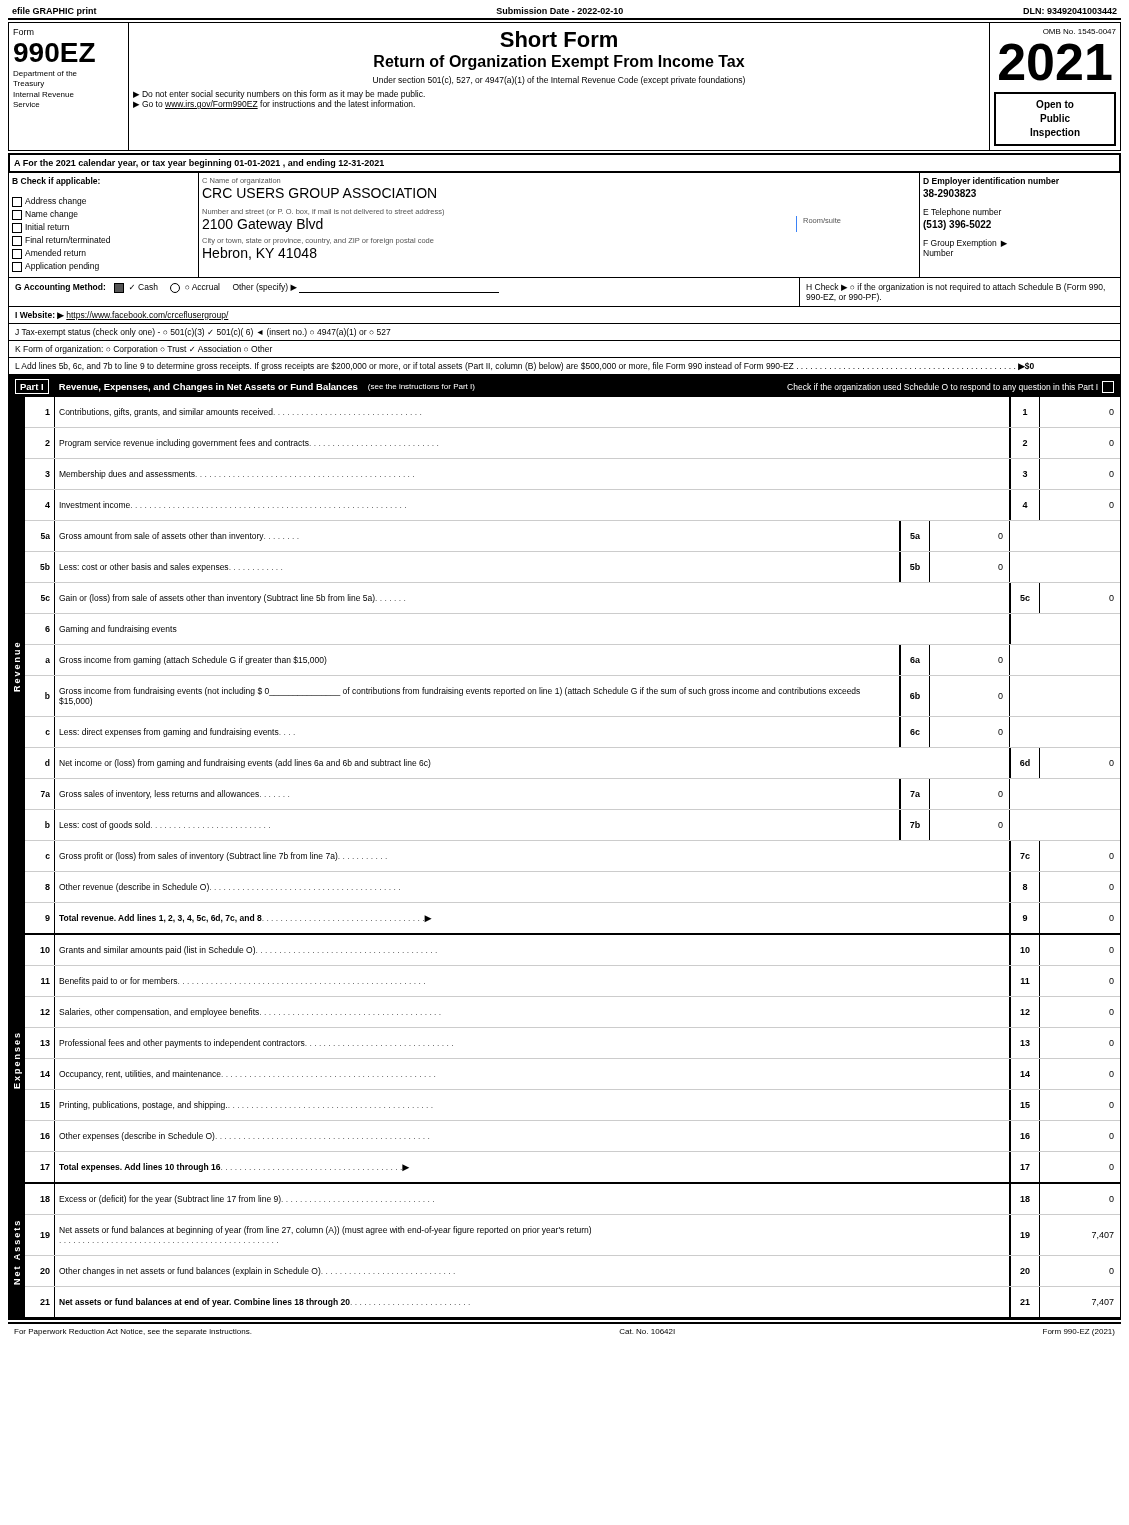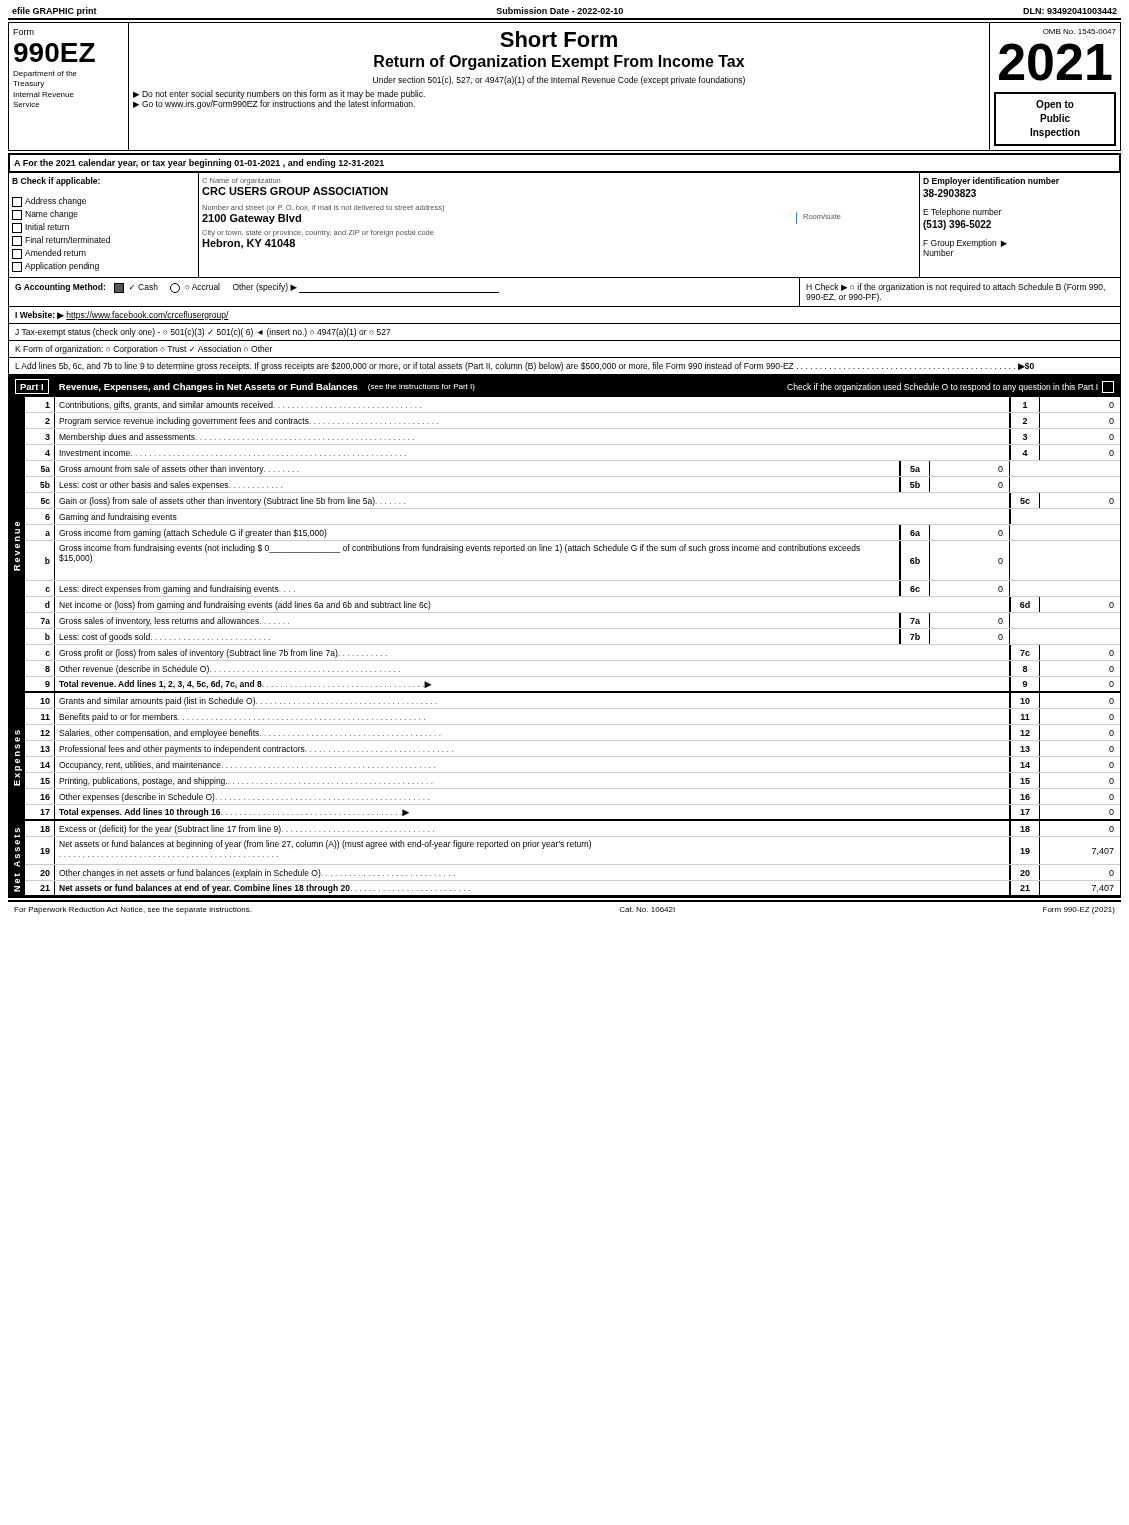--- a/index.html
+++ b/index.html
@@ -37,29 +37,29 @@
     .row-b { display: flex; border-bottom: 1px solid #000; }
     .row-b-left { width: 190px; border-right: 1px solid #000; padding: 3px; font-size: 8.5px; }
     .row-b-middle { flex: 1; border-right: 1px solid #000; padding: 3px; }
     .row-b-right { width: 200px; padding: 3px; font-size: 8.5px; }
     
     .check-label { display: flex; align-items: flex-start; margin: 2px 0; font-size: 8.5px; }
     .check-box { width: 10px; height: 10px; border: 1px solid #000; display: inline-block; margin-right: 3px; flex-shrink: 0; margin-top: 1px; }
     .check-box-filled { background: #555; }
     
     .field-label { font-size: 7.5px; font-weight: normal; color: #555; }
-    .field-value { font-size: 11px; font-weight: bold; }
+    .field-value { font-size: 14px; font-weight: normal; }
     
     
     .part-header { background: #000; color: #fff; font-weight: bold; font-size: 9.5px; padding: 3px 6px; display: flex; align-items: center; gap: 10px; }
     
     
     .data-row { display: flex; border-bottom: 1px solid #ccc; align-items: stretch; min-height: 16px; }
     .row-num { width: 30px; text-align: right; padding: 2px 4px; border-right: 1px solid #000; font-weight: bold; font-size: 9px; display: flex; align-items: center; justify-content: flex-end; }
-    .row-desc { flex: 1; padding: 2px 4px; font-size: 8.5px; display: flex; align-items: center; border-right: 1px solid #000; }
+    .row-desc { flex: 1; padding: 10px 4px; font-size: 8.5px; display: flex; align-items: center; border-right: 1px solid #000; }
     
     
     .side-section { display: flex; }
     .side-label-col { width: 16px; background: #000; color: #fff; writing-mode: vertical-rl; text-orientation: mixed; transform: rotate(180deg); text-align: center; font-weight: bold; font-size: 9px; letter-spacing: 2px; display: flex; align-items: center; justify-content: center; }
     .side-content { flex: 1; }
     
     .footer-bar { border-top: 2px solid #000; padding: 3px 6px; font-size: 8px; display: flex; justify-content: space-between; margin-top: 2px; }
     
     .section-divider { border-bottom: 2px solid #000; }
     .num-col { width: 30px; text-align: center; border-left: 1px solid #000; border-right: 1px solid #000; padding: 2px; font-weight: bold; font-size: 9px; display: flex; align-items: center; justify-content: center; }
@@ -85,21 +85,21 @@
         <div>Treasury</div>
         <div>Internal Revenue</div>
         <div>Service</div>
       </div>
     </div>
     <div class="form-title-col">
       <div class="short-form-title">Short Form</div>
       <div class="return-title">Return of Organization Exempt From Income Tax</div>
       <div class="sub-text" style="margin-top:4px;">Under section 501(c), 527, or 4947(a)(1) of the Internal Revenue Code (except private foundations)</div>
       <div class="sub-text" style="margin-top:4px; text-align:left;">▶ Do not enter social security numbers on this form as it may be made public.</div>
-      <div class="sub-text" style="text-align:left;">▶ Go to <span style="">www.irs.gov/Form990EZ</span> for instructions and the latest information.</div>
+      <div class="sub-text" style="text-align:left;">▶ Go to <span style="text-decoration:underline;">www.irs.gov/Form990EZ</span> for instructions and the latest information.</div>
     </div>
     <div class="year-col">
       <div style="font-size:8px; text-align:right;">OMB No. 1545-0047</div>
       <div class="year-box">2021</div>
       <div class="open-public" style="margin-top:4px;">
         <div style="white-space:pre-line;">Open to
 Public
 Inspection</div>
       </div>
     </div>

